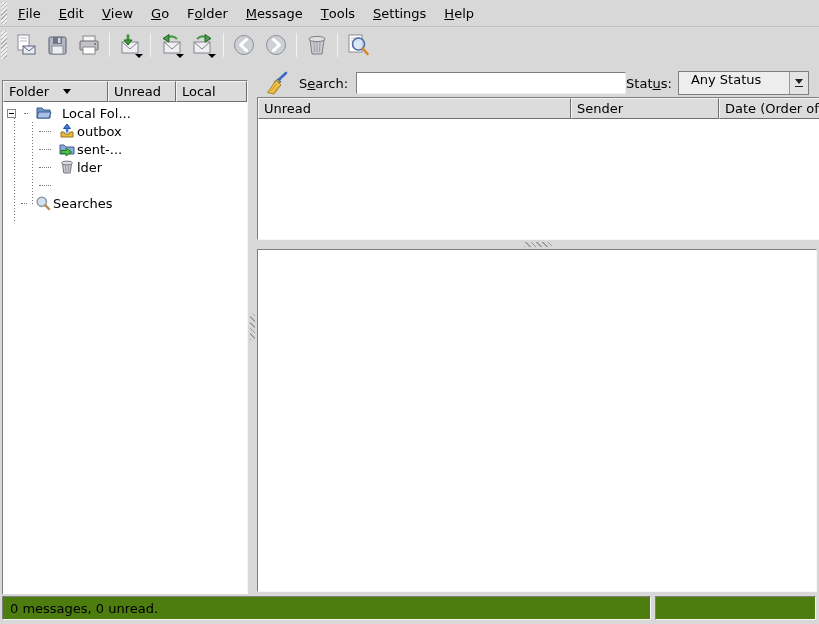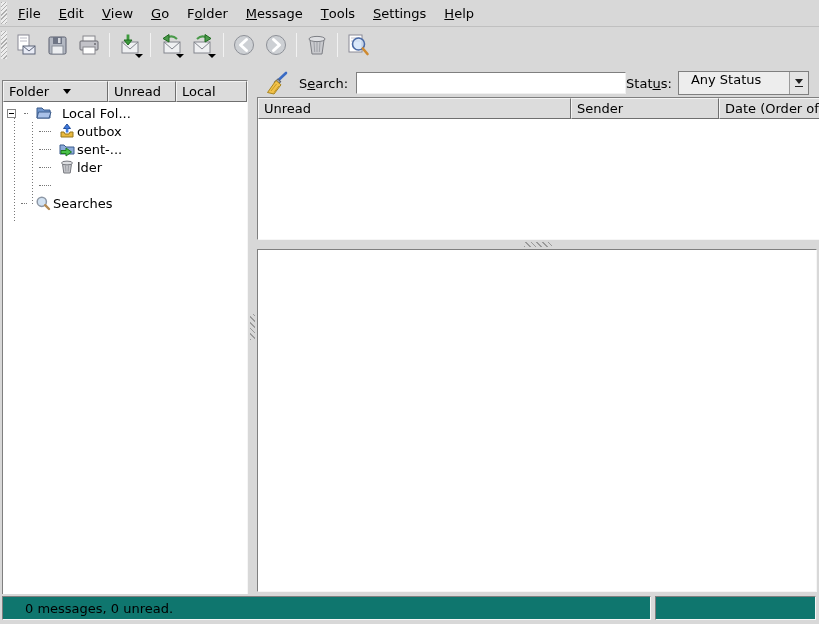--- a/index.html
+++ b/index.html
@@ -134,22 +134,22 @@
   }
   .hgrip { width:28px; height:5px; background:repeating-linear-gradient(45deg,#9a9a9a 0 1px,transparent 1px 4px); }
 
   .preview {
     position:absolute; left:0; top:187px; width:560px; height:343px; background:#fff;
   }
 
   
   .statusbar { position:absolute; left:0; top:594px; width:819px; height:28px; background:#d8d8d8; }
   .sb-panel {
-    position:absolute; top:2px; height:24px; background:#0f766e;
-    display:flex; align-items:center; padding:0 22px; overflow:hidden; white-space:nowrap;
+    position:absolute; top:2px; height:24px; background:#4d7c0f;
+    display:flex; align-items:center; padding:0 7px; overflow:hidden; white-space:nowrap;
   }
   .sb-left { left:2px; width:649px; }
   .sb-right { left:655px; width:161px; }
 </style>
 </head>
 <body>
 
 <div class="menubar">
   <div class="bar-handle"></div>
   <div class="menu-item">

